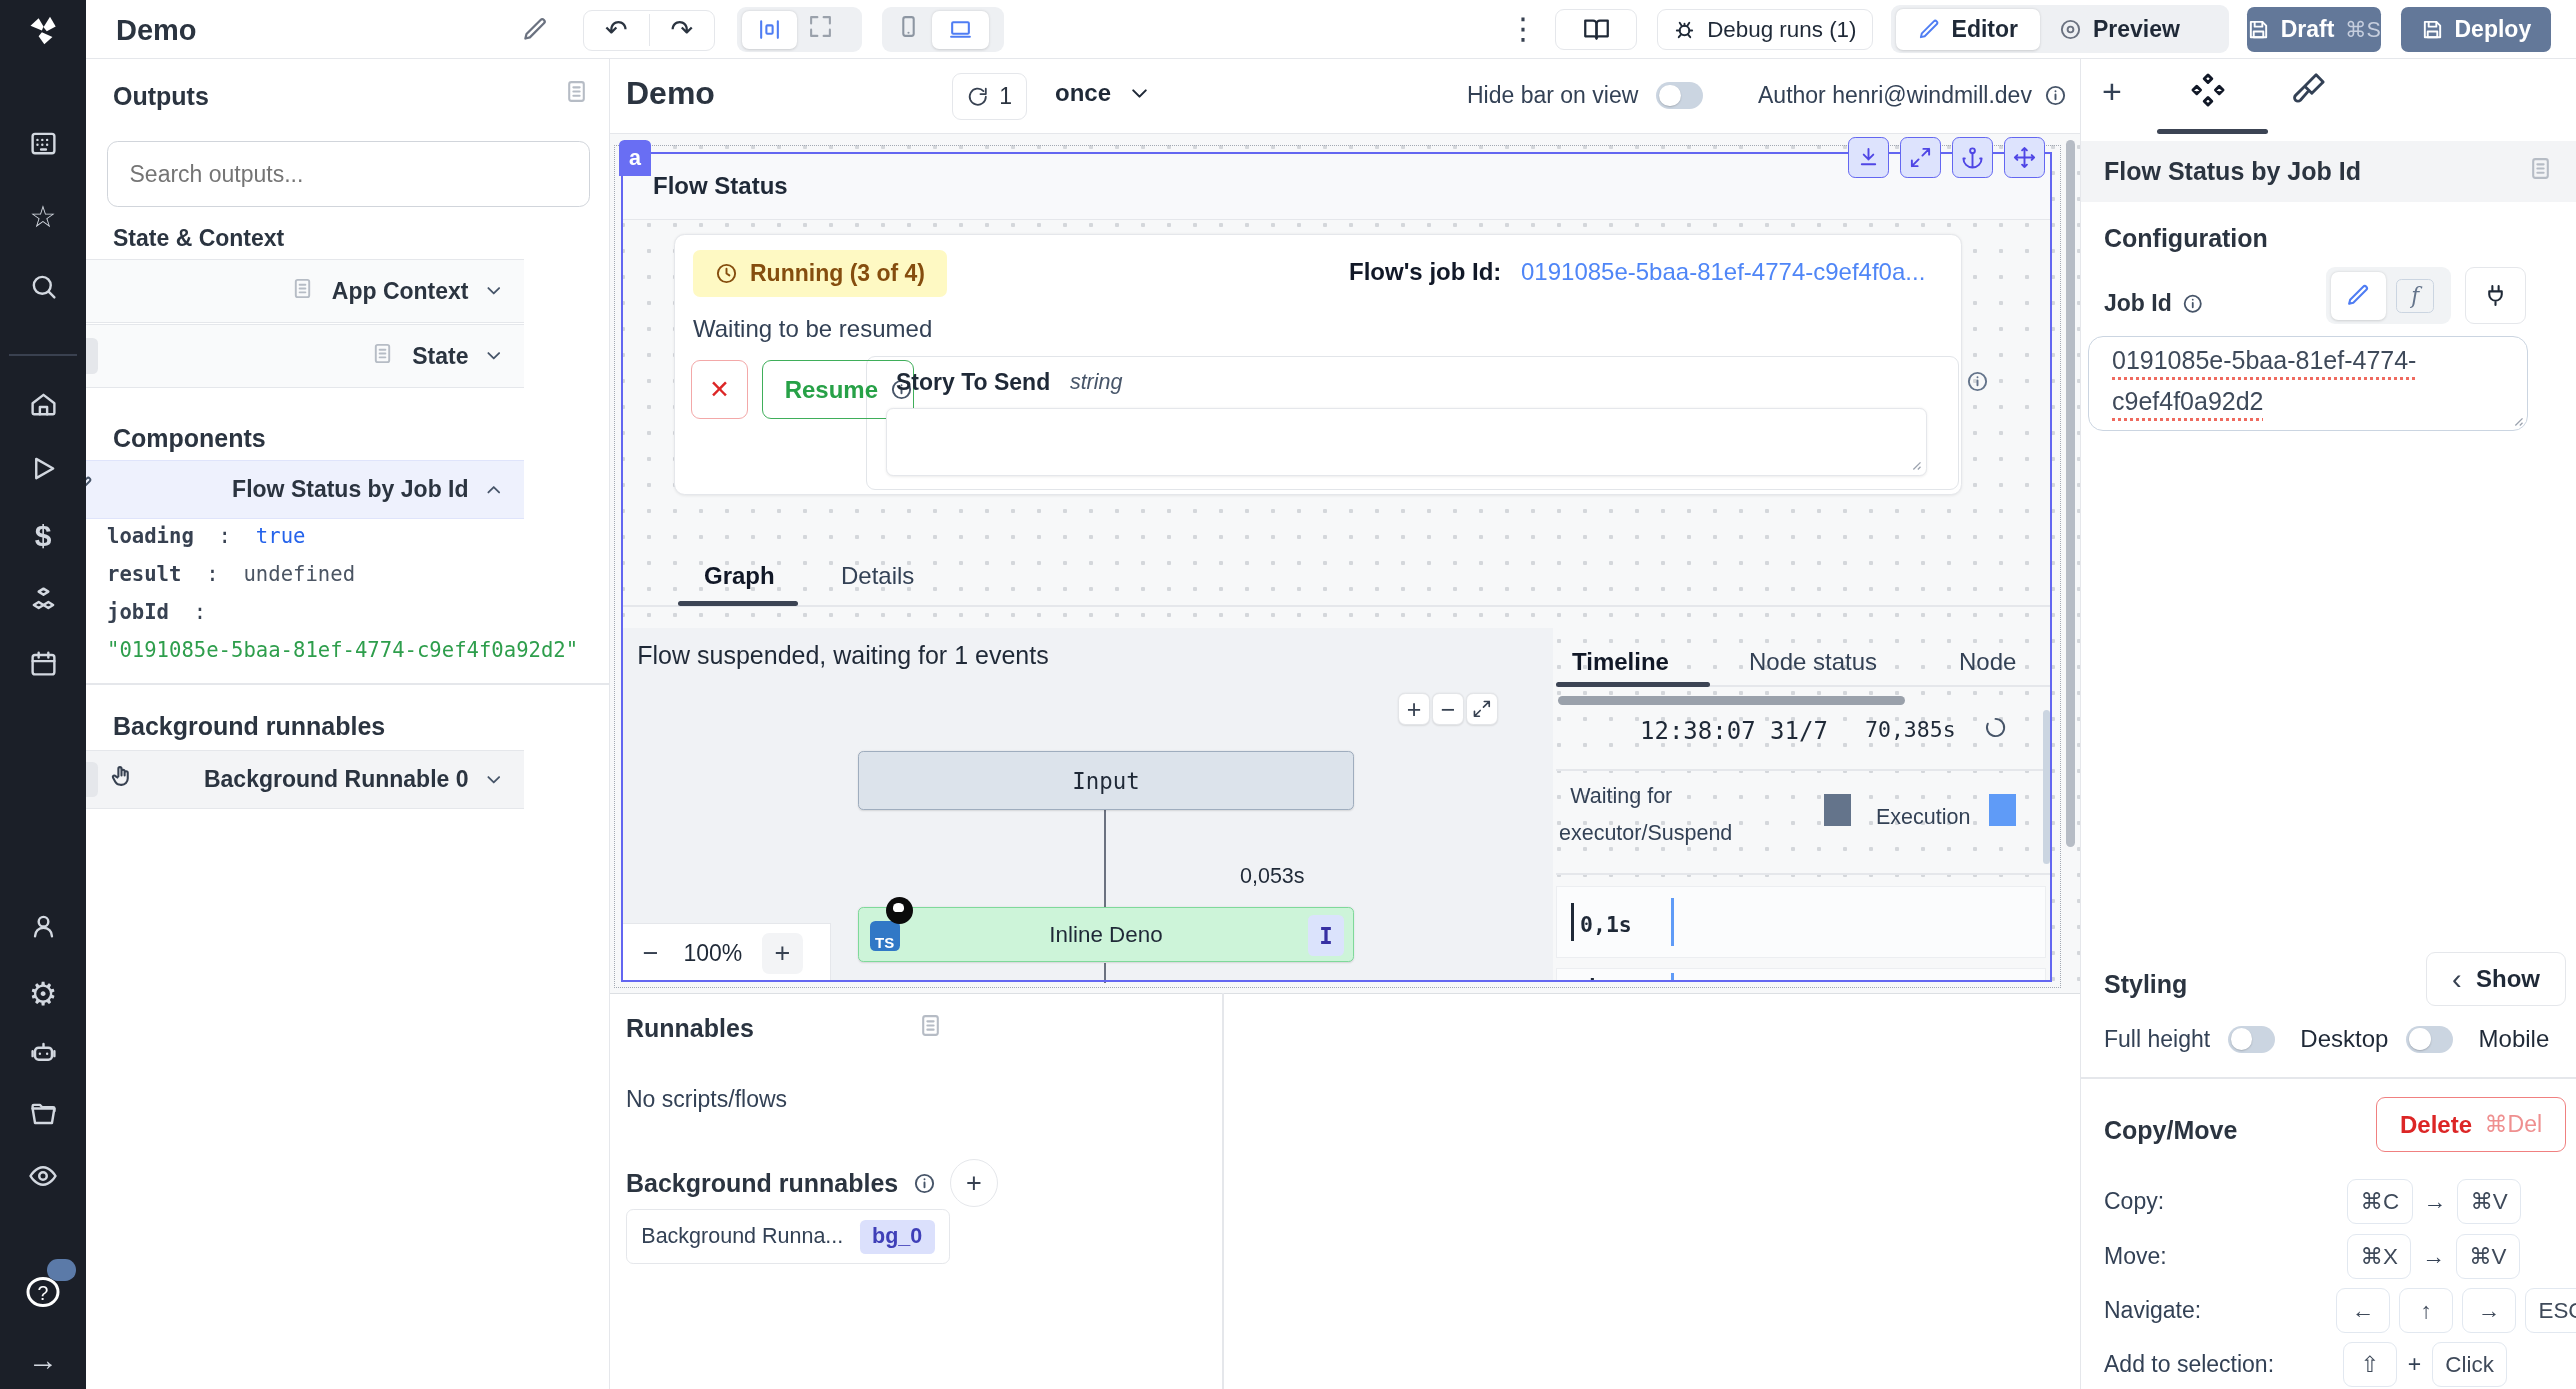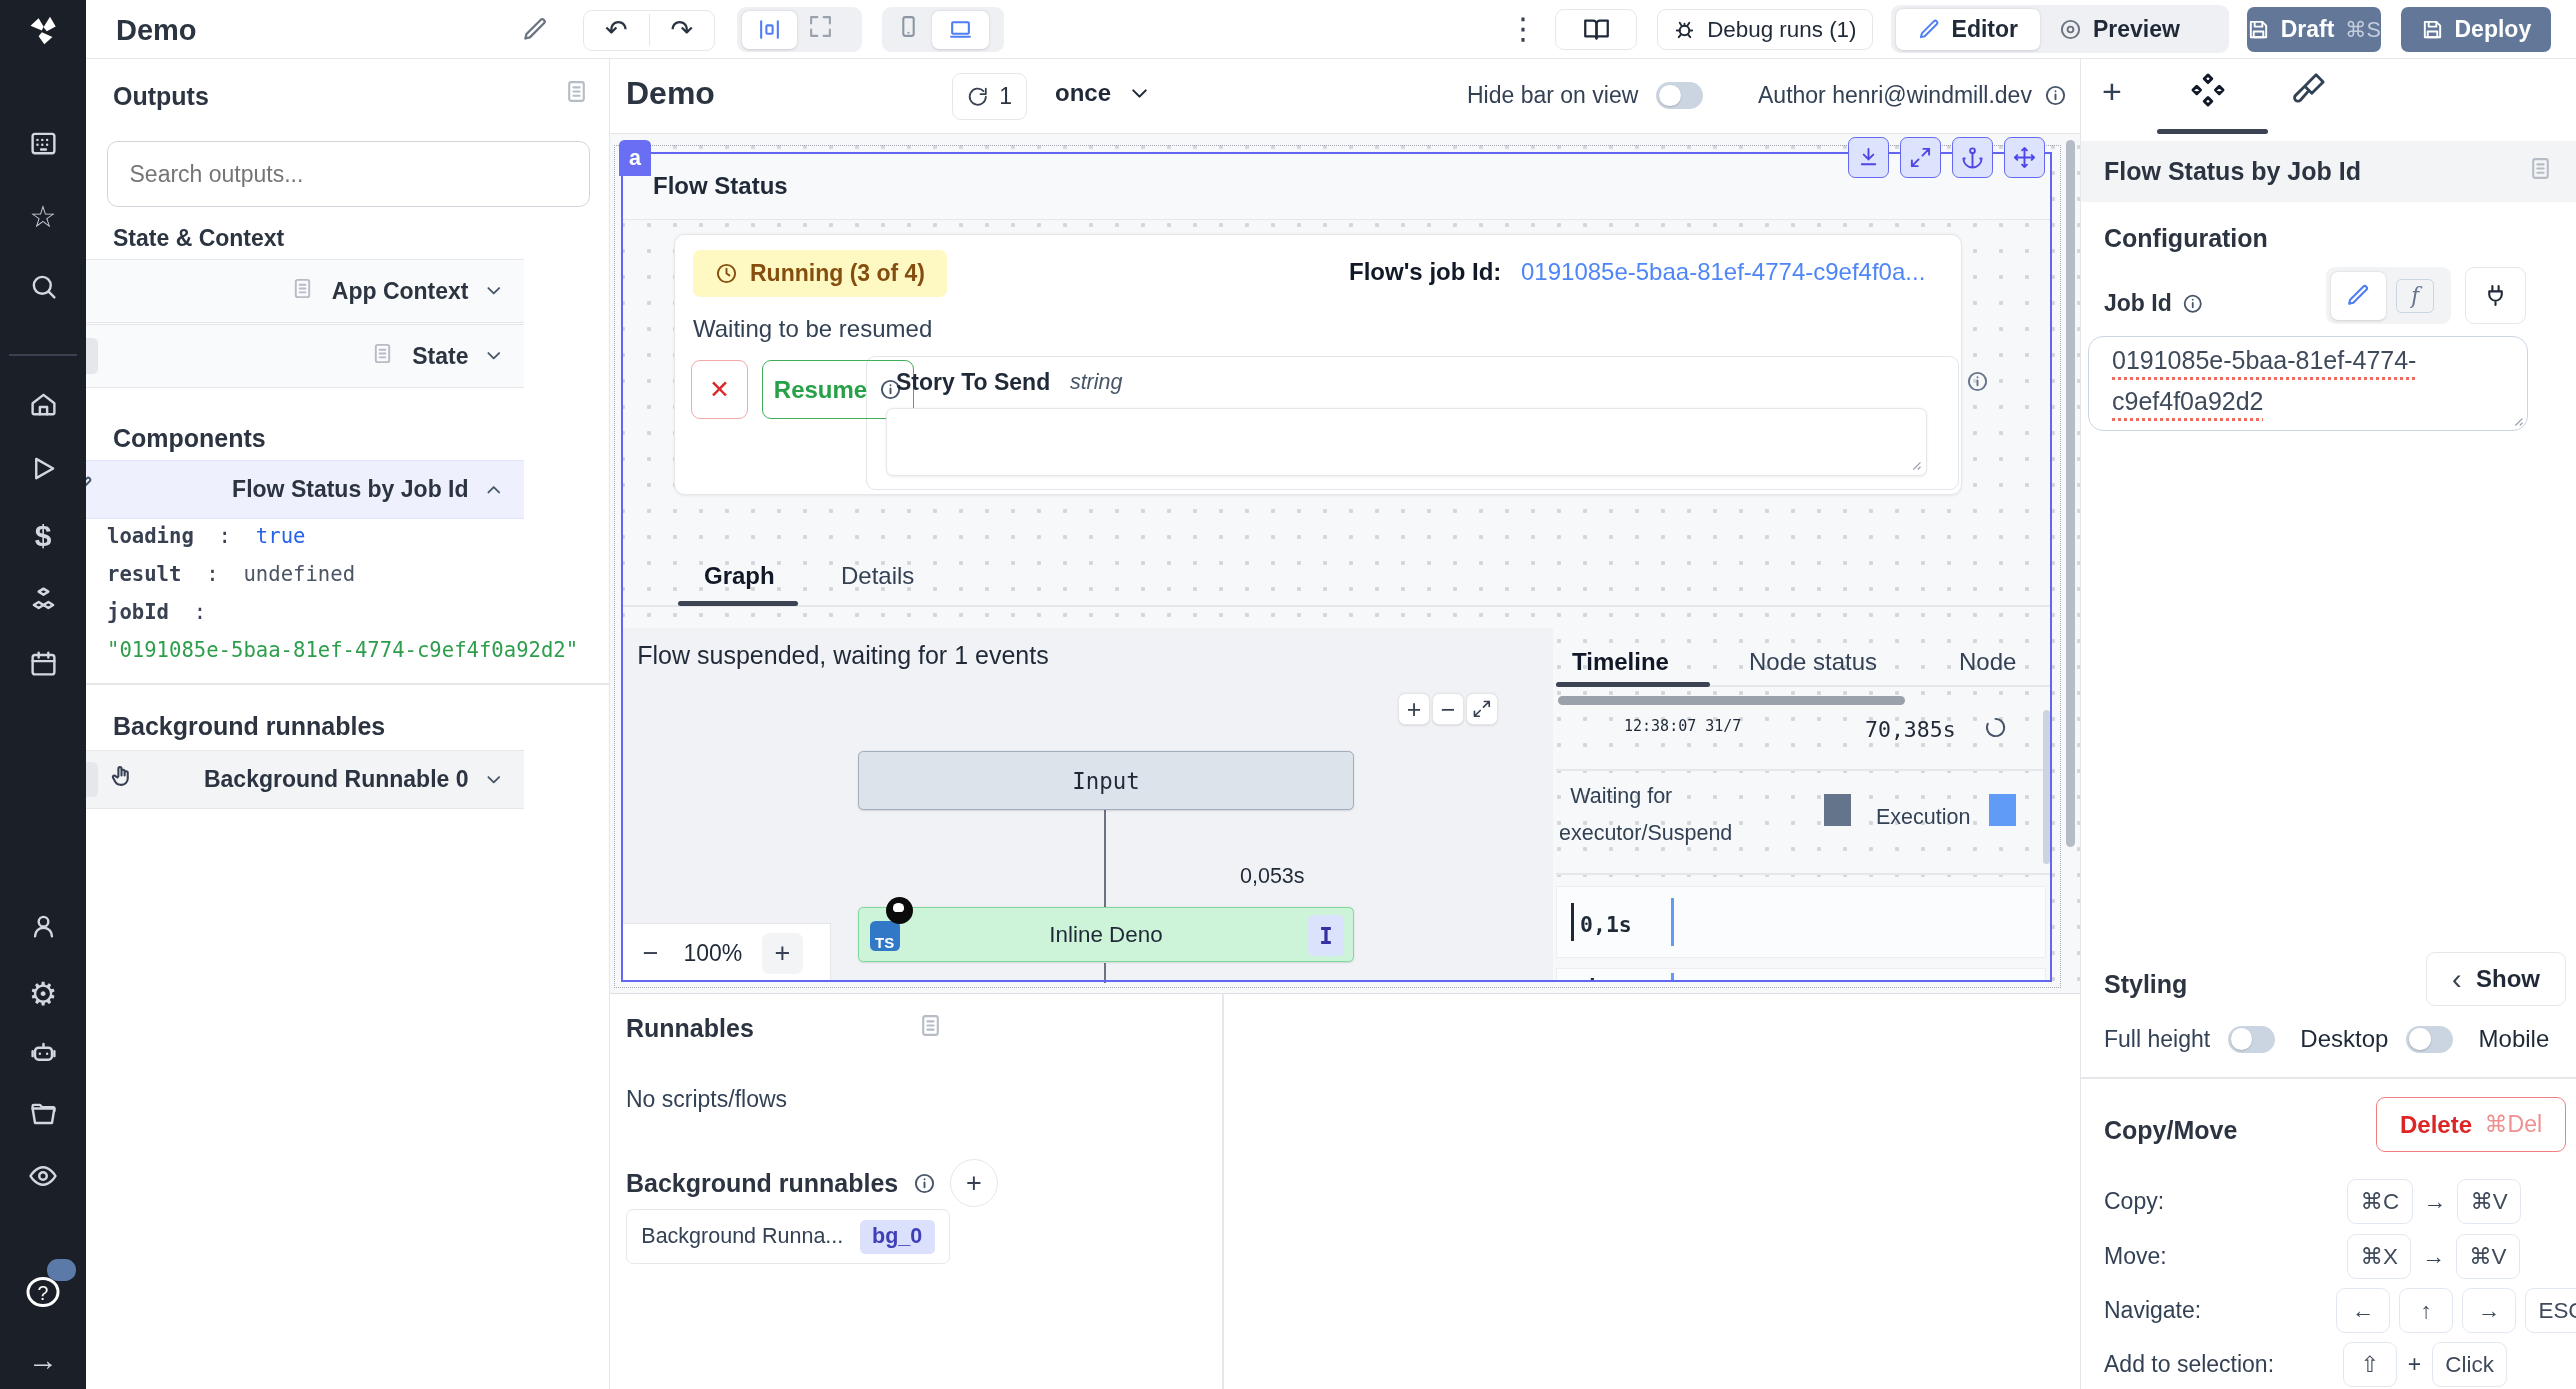--- a/index.html
+++ b/index.html
@@ -367,21 +367,21 @@
     <svg class="ic" width="23" height="23" viewBox="0 0 24 24" style="color:#854d0e">
         <circle cx="12" cy="12" r="9"></circle>
         <path d="M12 7v5l3 2"></path>
       </svg>
     <span style="font-size:23px;font-weight:bold;color:#854d0e">Running (3 of 4)</span>
   </div>
   <div class="abs b" style="left:1349px;top:258px;font-size:24px;color:#111827;z-index:3">Flow's job Id:</div>
   <div class="abs" style="left:1521px;top:258px;font-size:24px;color:#4f86f7;z-index:3">0191085e-5baa-81ef-4774-c9ef4f0a...</div>
   <div class="abs" style="left:693px;top:315px;font-size:24px;color:#334155;z-index:3">Waiting to be resumed</div>
   <div class="abs" style="left:691px;top:360px;width:57px;height:59px;border:1.8px solid #f3a8a8;border-radius:9px;box-sizing:border-box;display:flex;align-items:center;justify-content:center;font-size:25px;color:#dc2626;z-index:3">✕</div>
-  <div class="abs row" style="left:762px;top:360px;width:152px;height:59px;border:1.8px solid #3fae5a;border-radius:9px;box-sizing:border-box;justify-content:center;gap:12px;z-index:3">
+  <div class="abs row" style="left:762px;top:360px;width:152px;height:59px;border:1.8px solid #3fae5a;border-radius:9px;box-sizing:border-box;justify-content:flex-end;gap:12px;z-index:3">
     <span style="font-size:24px;font-weight:bold;color:#27a147">Resume</span>
     <svg class="ic" width="23" height="23" viewBox="0 0 24 24" style="color:#475569">
         <circle cx="12" cy="12" r="9"></circle>
         <path d="M12 11v5M12 7.5h.01"></path>
       </svg>
   </div>
   <div class="abs" style="left:866px;top:356px;width:1093px;height:134px;border:1.8px solid #e2e5e9;border-radius:9px;box-sizing:border-box;z-index:2"></div>
   <div class="abs row" style="left:896px;top:369px;gap:19.7px;z-index:3">
     <span style="font-size:23px;font-weight:bold;color:#1f2937">Story To Send</span>
     <span class="it" style="font-size:21.5px;color:#475569">string</span>
@@ -442,21 +442,21 @@
   </div>
 
   <div class="abs" style="left:1556px;top:628px;width:495px;height:354px;overflow:hidden;z-index:2">
     <span style="position:absolute;left:16px;top:19.7px;font-size:24px;font-weight:bold;color:#111827">Timeline</span>
     <span style="position:absolute;left:193px;top:19.7px;font-size:24px;color:#334155">Node status</span>
     <span style="position:absolute;left:403px;top:19.7px;font-size:24px;color:#334155">Node</span>
     <div style="position:absolute;left:0;top:57px;width:495px;height:1.8px;background:#e5e7eb"></div>
     <div style="position:absolute;left:0;top:54px;width:154px;height:5.4px;background:#3c4454;border-radius:2.7px"></div>
     <div style="position:absolute;left:1.8px;top:68px;width:347px;height:9px;background:#9aa1ab;border-radius:4.5px"></div>
 
-    <span class="mono" style="position:absolute;left:68px;top:89px;font-size:15px;color:#1f2937">12:38:07 31/7</span>
+    <span class="mono" style="position:absolute;left:84px;top:89px;font-size:24px;color:#1f2937">12:38:07 31/7</span>
     <span class="mono" style="position:absolute;left:309px;top:89px;font-size:21.5px;color:#1f2937">70,385s</span>
     <svg class="ic" width="23" height="23" viewBox="0 0 24 24" style="position:absolute;left:428px;top:88px;color:#475569">
         <path d="M12 3a9 9 0 1 1-8 5"></path>
       </svg>
     <div style="position:absolute;left:0;top:141px;width:495px;height:1.8px;background:#e5e7eb"></div>
 
     <span style="position:absolute;left:14.3px;top:156px;font-size:21.5px;color:#334155">Waiting for</span>
     <span style="position:absolute;left:3px;top:193px;font-size:21.5px;color:#334155">executor/Suspend</span>
     <span style="position:absolute;left:268px;top:166px;width:27px;height:32px;background:#64748b"></span>
     <span style="position:absolute;left:320px;top:177px;font-size:21.5px;color:#334155">Execution</span>

